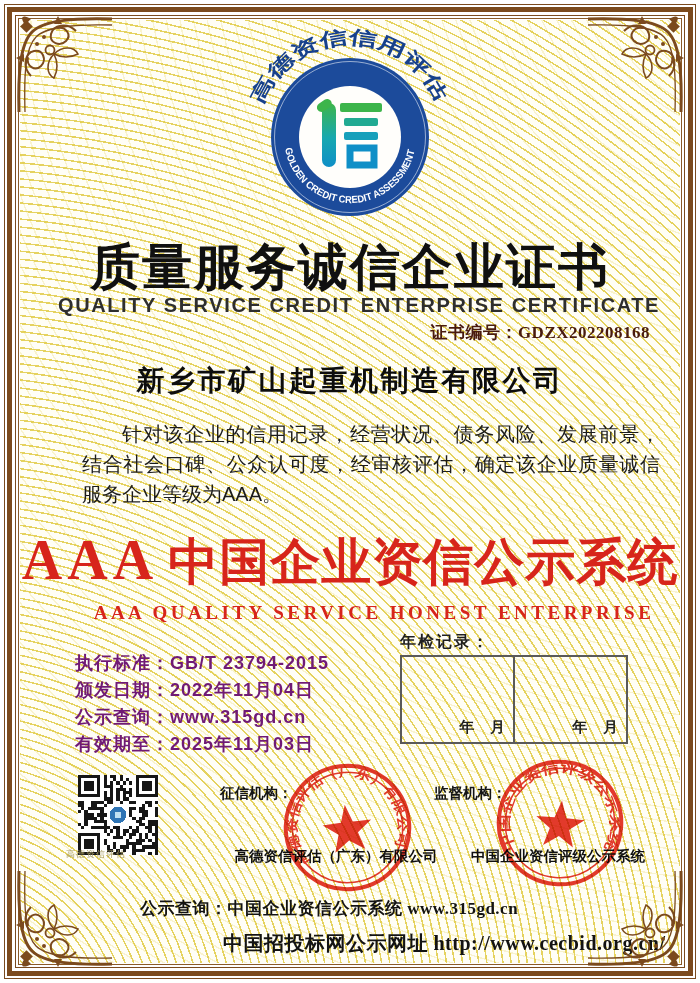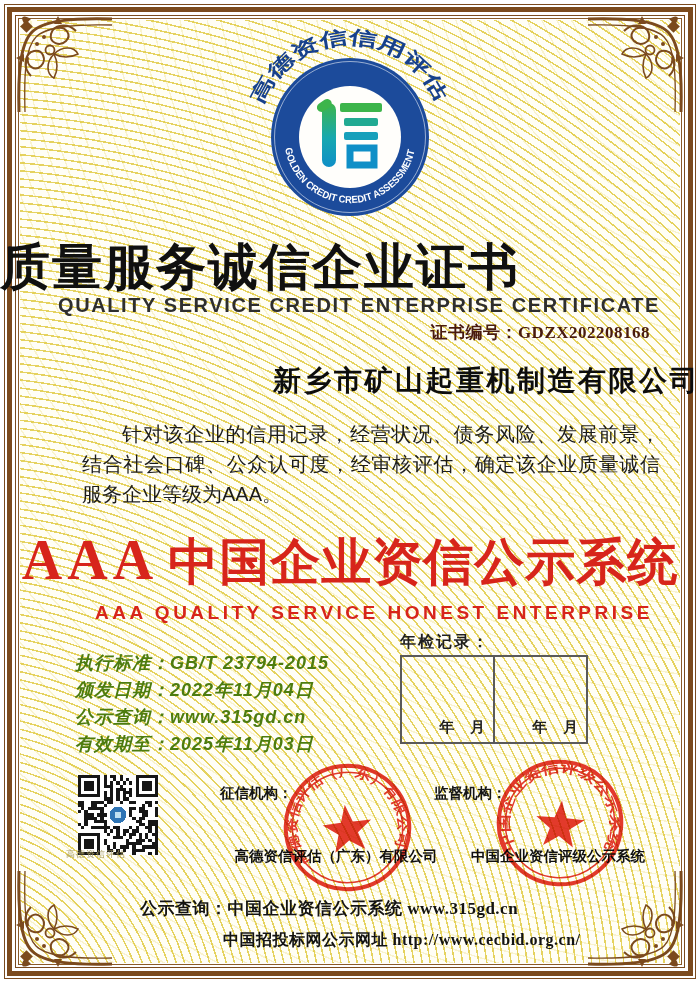--- a/index.html
+++ b/index.html
@@ -16,60 +16,60 @@
       repeating-radial-gradient(circle at -12% 108%, rgba(227,204,63,0) 0 6.5px, rgba(222,198,52,.78) 6.5px 8px),
       repeating-radial-gradient(circle at 118% -12%, rgba(227,204,63,0) 0 12px, rgba(227,204,63,.22) 12px 13.4px);}
   .corner{position:absolute;width:100px;height:100px;z-index:3;}
   .c-tl{left:14px;top:14px;}
   .c-tr{right:14px;top:14px;transform:scaleX(-1);}
   .c-bl{left:14px;bottom:14px;transform:scaleY(-1);}
   .c-br{right:14px;bottom:14px;transform:scale(-1,-1);}
   
   .abs{position:absolute;z-index:2;}
   .logo{left:230px;top:21px;width:240px;height:210px;}
-  .title-cn{left:0;right:0;top:234px;text-align:left;font-size:50px;font-weight:900;
+  .title-cn{left:0;right:0;top:234px;text-align:center;font-size:50px;font-weight:900;
             letter-spacing:2px;color:#101010;white-space:nowrap;}
   .title-en{left:0;right:0;top:294px;text-align:center;font-size:20px;font-weight:600;
             letter-spacing:1.6px;color:#2e2e2e;white-space:nowrap;margin-left:18px;}
   .certno{right:50px;top:321px;font-family:"Liberation Serif",serif;font-weight:bold;
           font-size:17px;color:#491b0e;letter-spacing:.5px;}
-  .company{left:0;right:0;top:362px;text-align:right;font-family:"Liberation Serif",serif;
+  .company{left:0;right:0;top:362px;text-align:center;font-family:"Liberation Serif",serif;
            font-weight:900;font-size:28px;letter-spacing:2.5px;color:#0d0d0d;}
   .body-par{left:62px;top:419px;width:578px;font-size:20px;line-height:30px;font-weight:500;
             color:#1c1c1c;text-align:justify;text-indent:40px;margin-left:20px;}
   .award{left:0;right:0;top:528px;text-align:center;color:#d7251b;white-space:nowrap;}
   .award .grade{font-family:"Liberation Serif",serif;font-weight:900;font-size:56px;letter-spacing:5px;}
   .award .rest{font-family:"Liberation Serif",serif;font-weight:900;font-size:50px;letter-spacing:1px;margin-left:10px;}
-  .award-en{left:0;right:0;top:602px;text-align:center;font-family:Liberation Sans, sans-serif;
+  .award-en{left:0;right:0;top:602px;text-align:center;font-family:Liberation Serif, serif;
             font-weight:900;font-size:19px;letter-spacing:3.5px;color:#d7251b;white-space:nowrap;margin-left:48px;}
-  .details{left:75px;top:650px;font-size:18px;font-weight:700;color:#4d7c0f;letter-spacing:1px;font-style:italic;}
+  .details{left:75px;top:650px;font-size:18px;font-weight:700;color:#701a75;letter-spacing:1px;}
   .details .row{line-height:27px;white-space:nowrap;}
   .insp-label{left:400px;top:632px;font-family:"Liberation Serif",serif;font-weight:700;
               font-size:16px;color:#1f1f1f;letter-spacing:2px;}
-  .insp-box{left:400px;top:655px;width:188px;height:89px;border:2px solid #5a5a5a;display:flex;box-sizing:border-box;}
+  .insp-box{left:400px;top:655px;width:228px;height:89px;border:2px solid #5a5a5a;display:flex;box-sizing:border-box;}
   .insp-cell{flex:1;position:relative;}
   .insp-cell:first-child{border-right:2px solid #5a5a5a;}
   .insp-cell .ym{position:absolute;right:8px;bottom:5px;font-family:"Liberation Serif",serif;
                  font-weight:700;font-size:15px;color:#1f1f1f;word-spacing:12px;}
   .qr{left:78px;top:775px;width:80px;height:80px;background:#fff;}
   .qr-caption{left:66px;top:848px;width:104px;font-size:9px;
               color:#a69a60;letter-spacing:1px;}
   .org-label{font-family:"Liberation Serif",serif;font-weight:700;font-size:14.5px;color:#151515;}
   .lab-issuer{left:220px;top:784px;}
   .lab-super{left:434px;top:784px;}
   .stamp{mix-blend-mode:multiply;opacity:.93;}
   .stamp-l{left:281px;top:761px;width:133px;height:133px;transform:rotate(-7deg);z-index:4;}
   .stamp-r{left:494px;top:757px;width:132px;height:132px;transform:rotate(5deg);z-index:4;}
   .org-name{font-weight:700;font-size:14.5px;color:#101010;text-align:center;white-space:nowrap;}
   .name-issuer{left:226px;top:847px;width:220px;}
   .name-super{left:458px;top:847px;width:200px;}
   .footer1{left:140px;top:897px;font-family:"Liberation Serif",serif;font-weight:700;
            font-size:17px;color:#131313;letter-spacing:.5px;white-space:nowrap;}
   .footer2{left:223px;top:930px;font-family:"Liberation Serif",serif;font-weight:700;
-           font-size:16px;color:#131313;letter-spacing:.5px;white-space:nowrap;}
+           font-size:20px;color:#131313;letter-spacing:.5px;white-space:nowrap;}
 </style>
 </head>
 <body>
 
 <div class="cert">
 
   <div class="guilloche"></div>
   <div class="band b1"></div>
   <div class="band b2"></div>
   <div class="band b3"></div>

